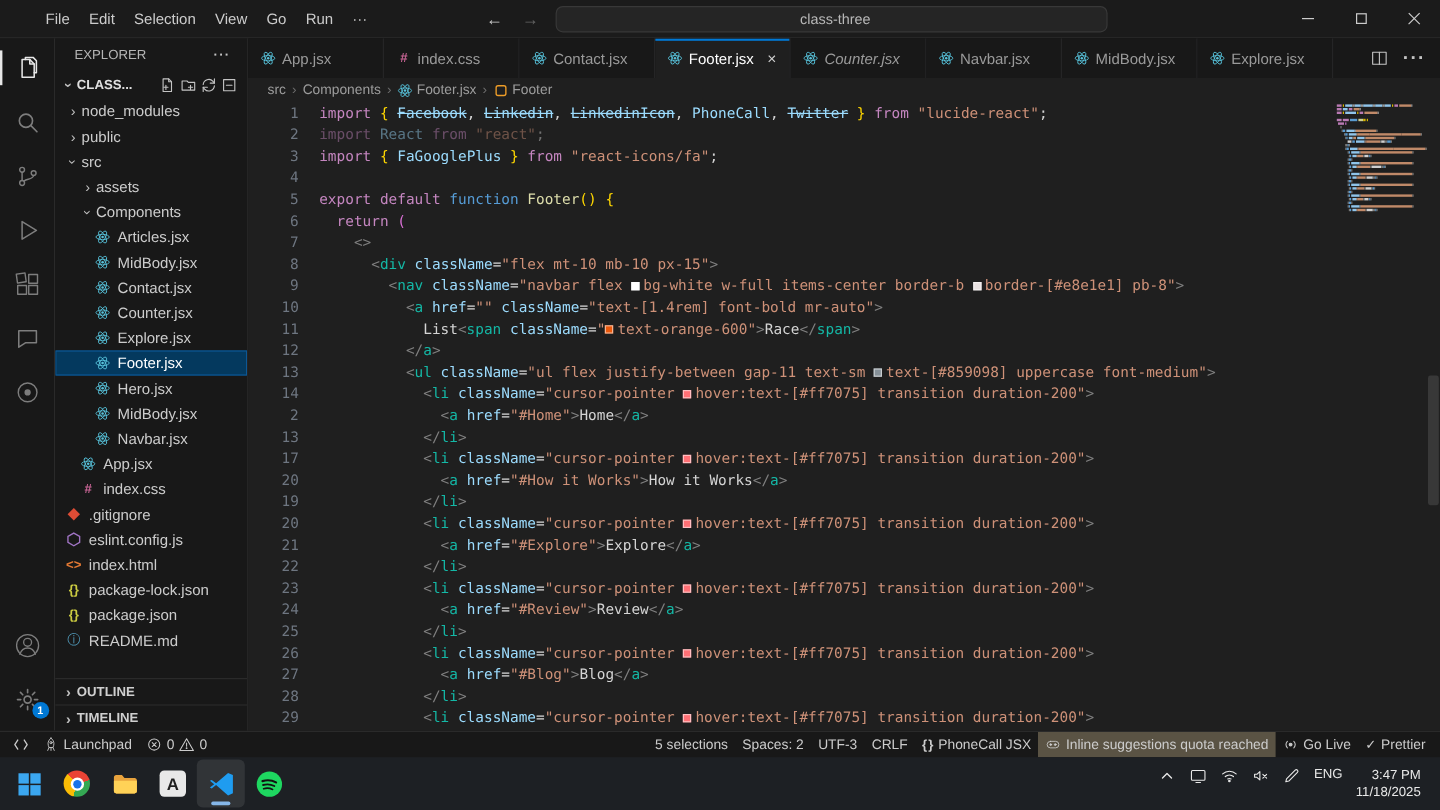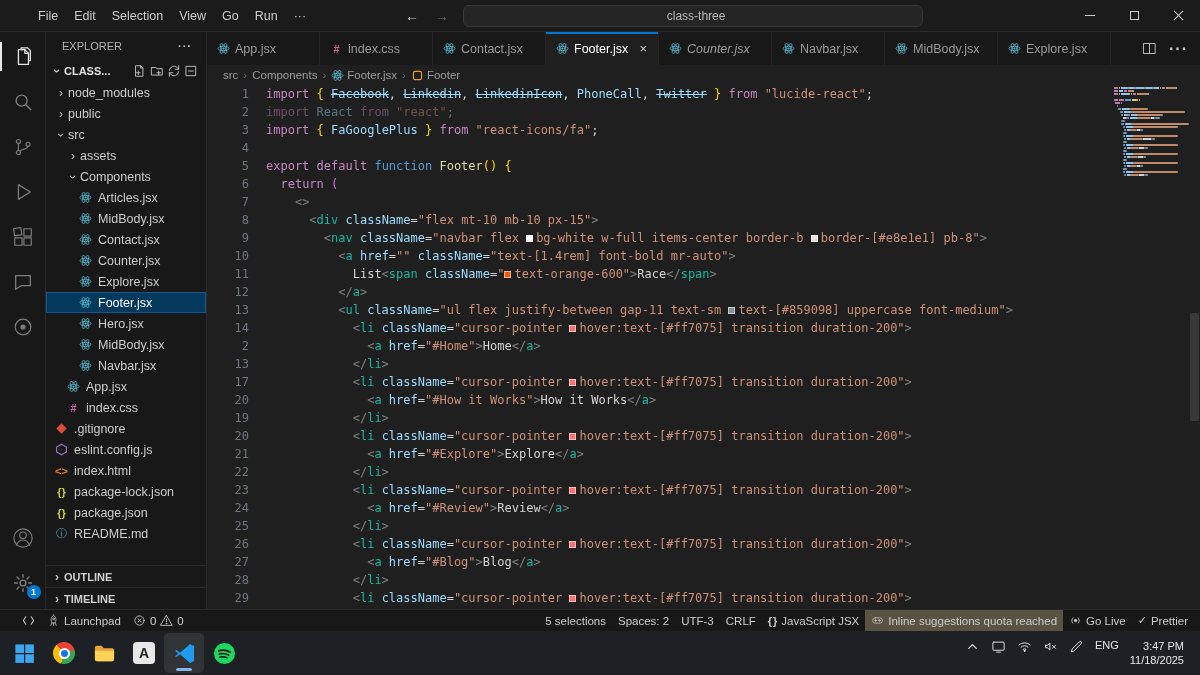--- a/index.html
+++ b/index.html
@@ -84,21 +84,21 @@
   .tk-b{color:#ffd700}.tk-B{color:#da70d6}.tk-g{color:#808080}.tk-x{color:#d4d4d4}
   .strike{text-decoration:line-through}
   .swatch{display:inline-block;width:7px;height:7px;border:1px solid rgba(255,255,255,.55);margin-right:3px}
   .minimap{position:absolute;top:2px;right:14px;width:72px}
   .mm-row{display:flex;height:2px;margin-bottom:1px}
   .mm-row span{height:2px;display:block;flex-shrink:0}
   .vscroll{position:absolute;right:1px;top:228px;width:9px;height:108px;background:rgba(121,121,121,.28);border-radius:2px}
 
   
   .statusbar{height:22px;background:#181818;border-top:1px solid #2a2a2a;display:flex;align-items:center;
-    font-size:11.5px;color:#cccccc;flex-shrink:0;padding-left:16px}
+    font-size:11.5px;color:#cccccc;flex-shrink:0;padding-left:5px}
   .sb-left{display:flex;height:100%}
   .sb-right{margin-left:auto;display:flex;height:100%;padding-right:6px}
   .sb-item{display:flex;align-items:center;gap:4px;padding:0 6px;height:100%;cursor:pointer;white-space:nowrap}
   .sb-item .ico svg{width:13px;height:13px}
   .sb-item.hl{background:#5a5344}
   .txt-ico{font-weight:700;font-size:11px}
 
   
   .taskbar{height:44px;background:#1d2024;display:flex;align-items:center;padding:0 4px;flex-shrink:0}
   .tb-app{width:40px;height:40px;display:flex;align-items:center;justify-content:center;border-radius:5px;position:relative;cursor:pointer}
@@ -1177,21 +1177,21 @@
         <div class="sb-item">
           <span>UTF-3</span>
         </div>
         <div class="sb-item">
           <span>CRLF</span>
         </div>
         <div class="sb-item">
           <span class="ico">
             <span class="txt-ico">{ }</span>
           </span>
-          <span>JavaScript JSX</span>
+          <span>PhoneCall JSX</span>
         </div>
         <div class="sb-item hl">
           <span class="ico">
             <svg viewBox="0 0 24 24" fill="none" stroke="currentColor" stroke-width="1.3" stroke-linecap="round" stroke-linejoin="round">
               <rect x="3" y="7" width="18" height="10" rx="5"></rect>
               <circle cx="8.5" cy="12" r="1.4" fill="currentColor"></circle>
               <circle cx="15.5" cy="12" r="1.4" fill="currentColor"></circle>
             </svg>
           </span>
           <span>Inline suggestions quota reached</span>

